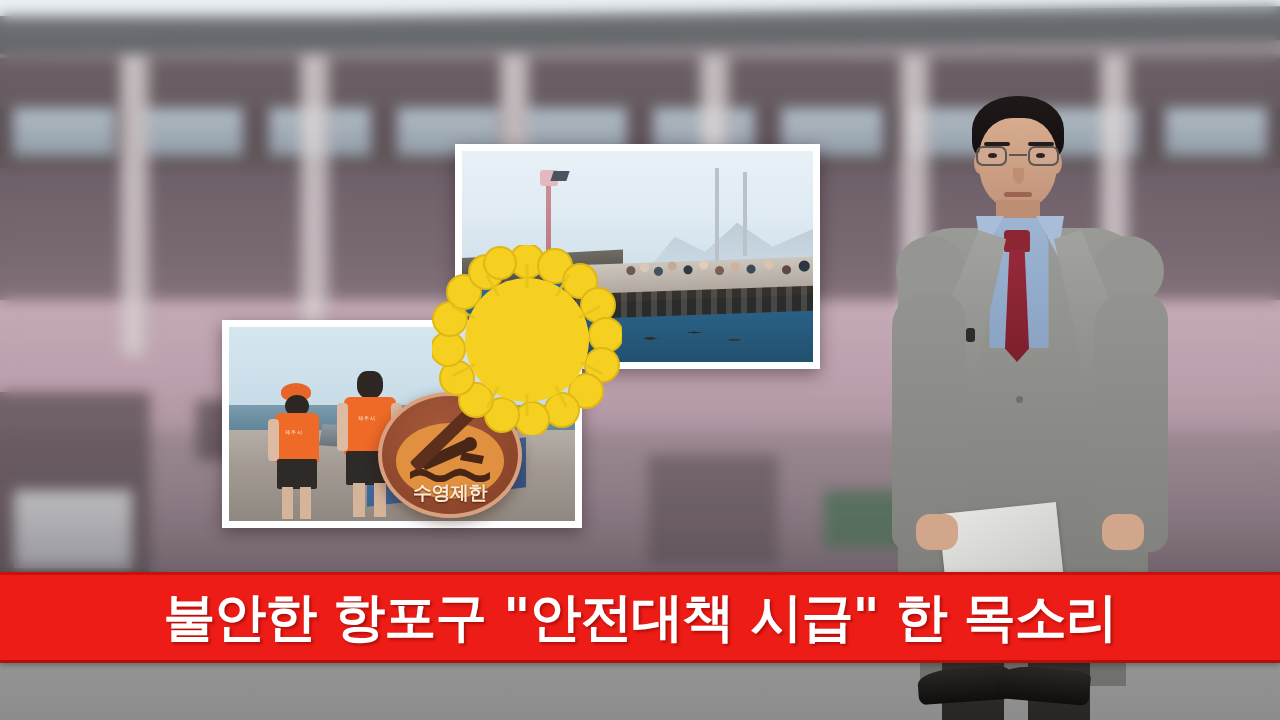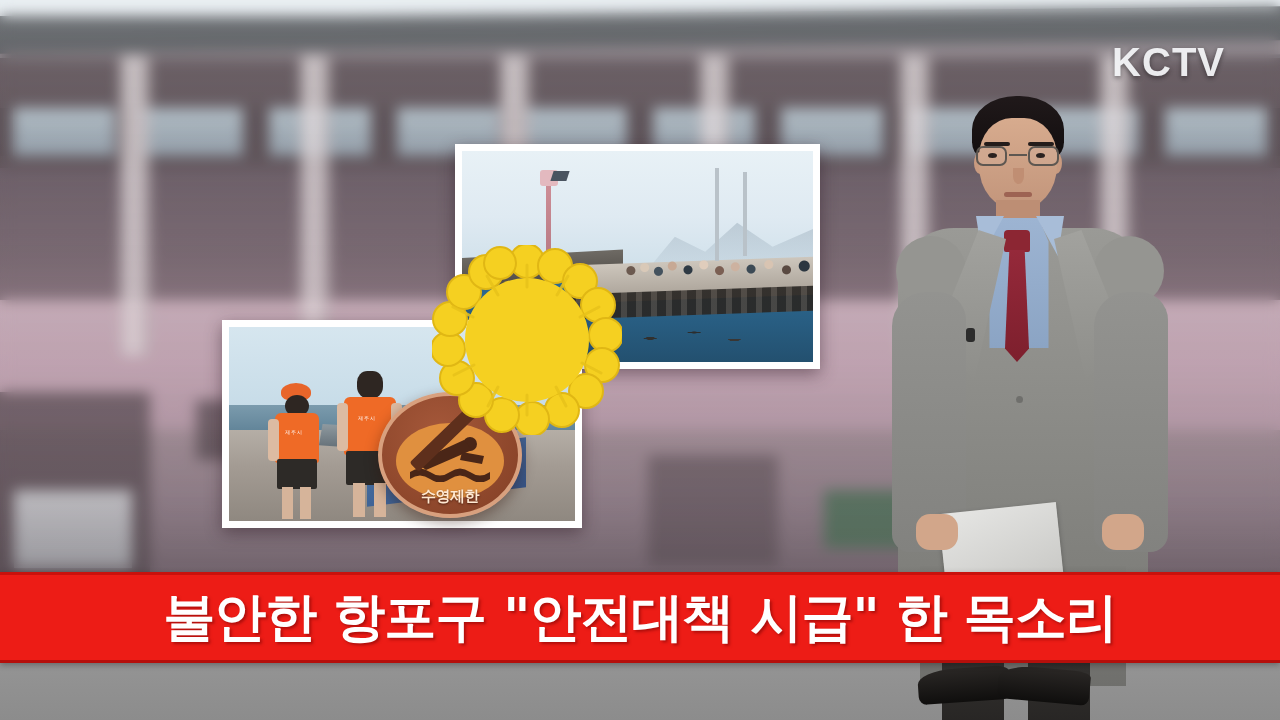--- a/index.html
+++ b/index.html
@@ -261,21 +261,21 @@
   .ns-swimmer{
     position:absolute; left:50%; top:36px; transform:translateX(-50%);
     width:96px; height:50px;
   }
   .ns-slash{
     position:absolute; left:50%; top:30px; transform:translateX(-50%) rotate(-44deg);
     width:100px; height:13px; background:#5e2f1c; border-radius:3px;
   }
   .ns-label{
     position:absolute; left:0; bottom:8px; width:100%;
-    text-align:center; color:#ffe9d2; font-size:15px; font-weight:bold;
+    text-align:center; color:#ffe9d2; font-size:19px; font-weight:bold;
     letter-spacing:-0.5px;
     text-shadow:0 1px 2px rgba(60,20,8,.8);
     font-family:"DejaVu Sans","Liberation Sans",sans-serif;
   }
 
   
   #anchor{ position:absolute; left:880px; top:96px; width:300px; height:624px; }
   .an-hair{
     position:absolute; left:92px; top:0; width:92px; height:70px;
     border-radius:48% 48% 34% 34%;
@@ -459,21 +459,20 @@
     <div class="bg-darkblock" style="left:196px;top:400px;width:70px;height:60px;"></div>
     <div class="bg-darkblock" style="left:648px;top:455px;width:130px;height:110px;opacity:.55;"></div>
     <div class="bg-greendoor"></div>
     <div class="bg-kiosk"></div>
     <div class="bg-blur"></div>
     <div class="bg-veil"></div>
   </div>
 
   <div class="floor"></div>
 
-  <div class="kctv-logo">KCTV</div>
 
   <div class="photo" id="photo-pier">
     <div class="inner">
       <div class="pier-sky"></div>
       <div class="pier-mtn"></div>
       <div class="pier-sea"></div>
       <div class="pier-breakwater"></div>
       <div class="pier-deck"></div>
       <div class="pier-tires"></div>
       <div class="pier-lamp"></div>

